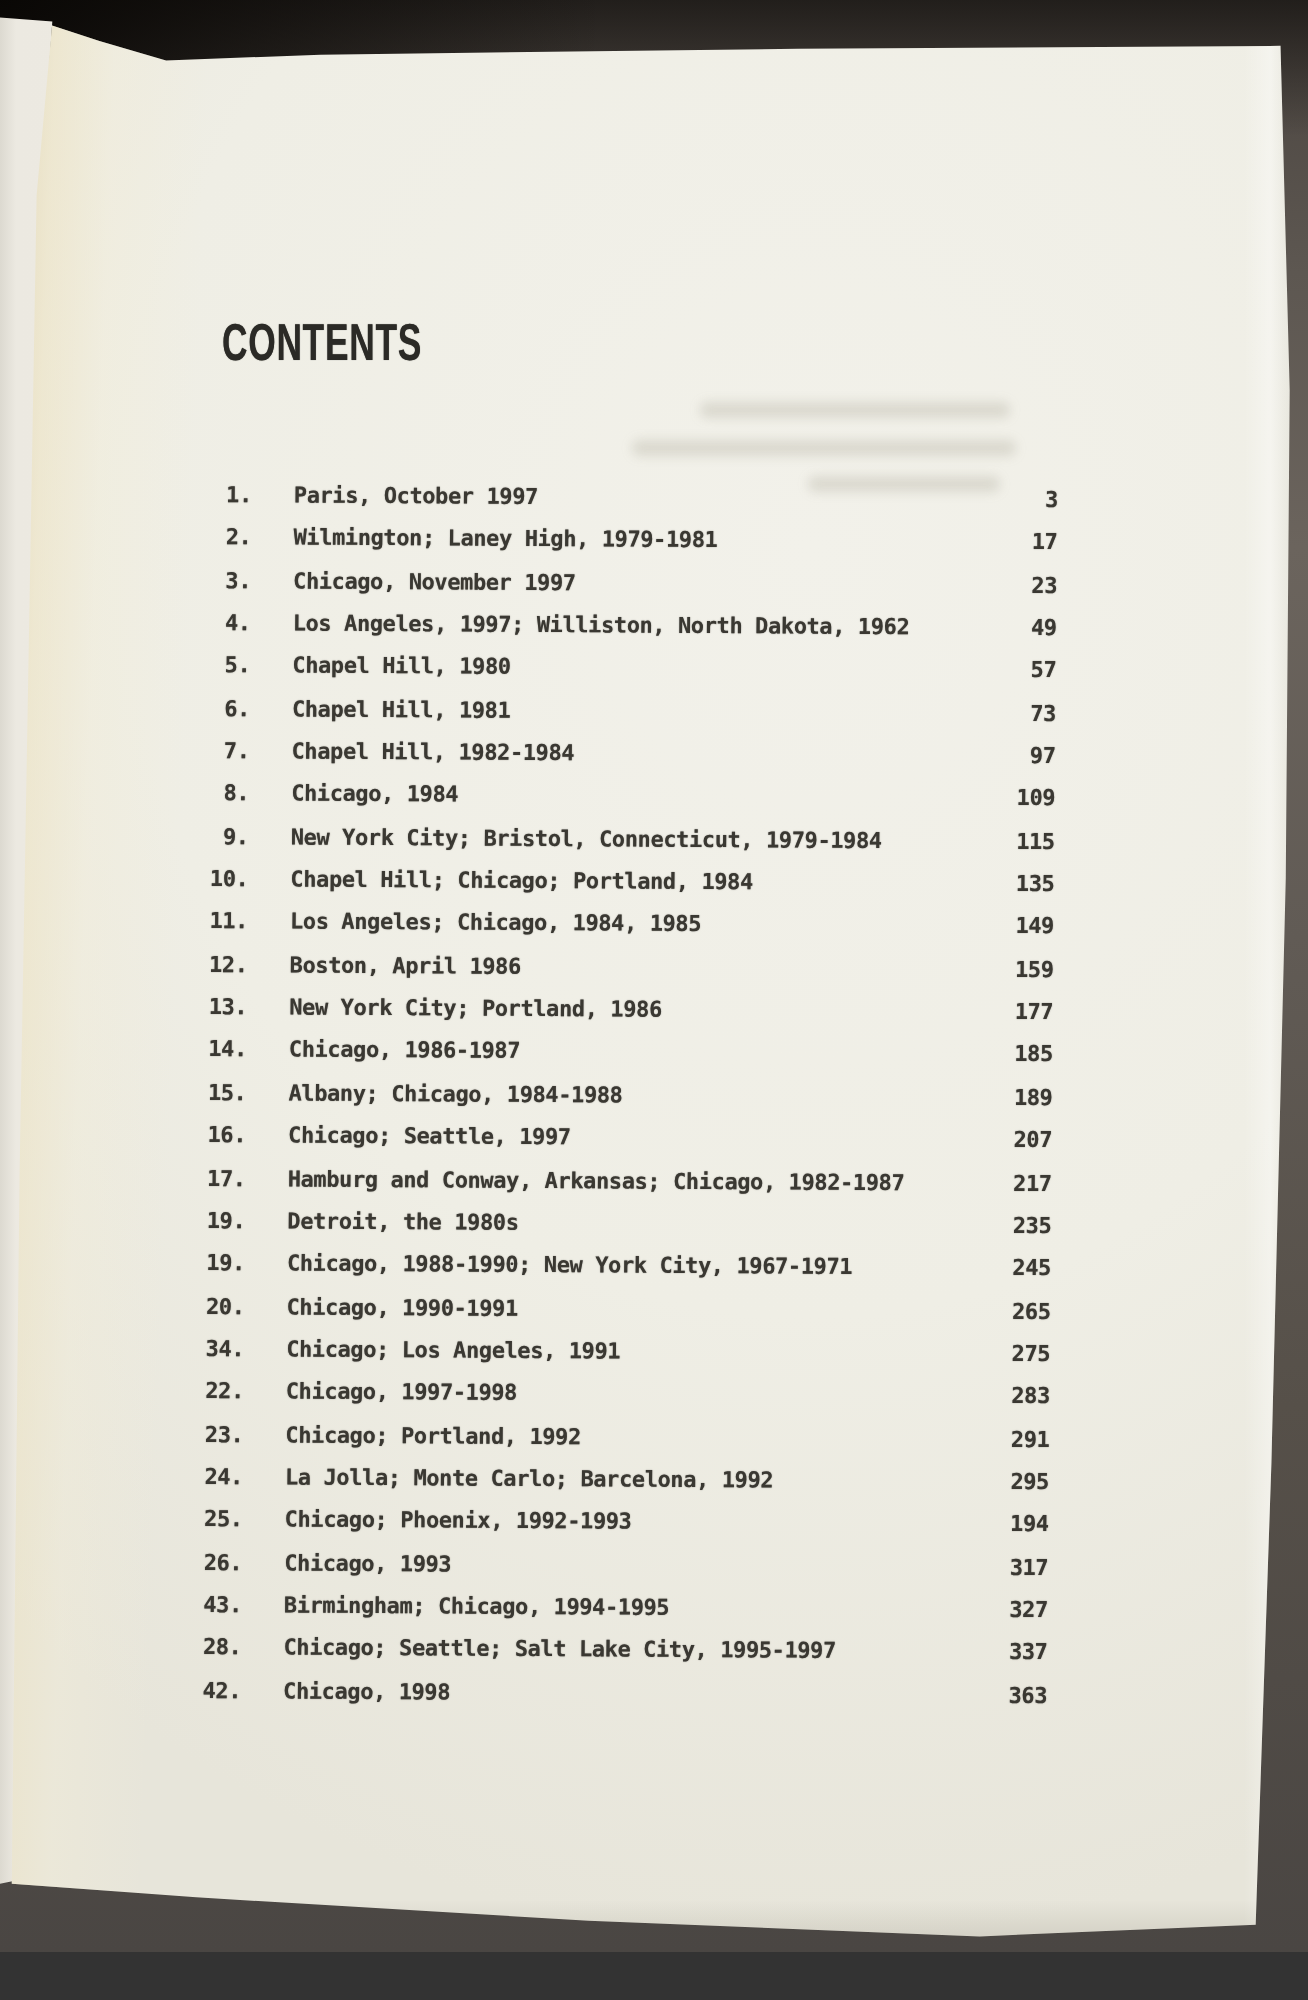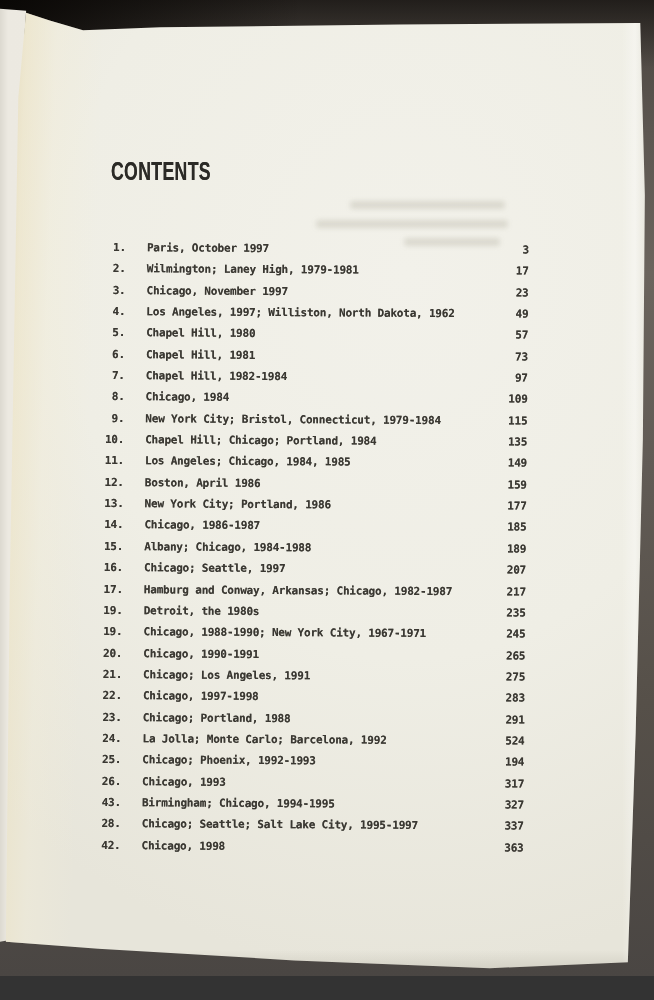--- a/index.html
+++ b/index.html
@@ -165,38 +165,38 @@
             <span class="num">19.</span>
             <span class="ttl">Chicago, 1988-1990; New York City, 1967-1971</span>
             <span class="pg">245</span>
           </div>
           <div class="toc-row">
             <span class="num">20.</span>
             <span class="ttl">Chicago, 1990-1991</span>
             <span class="pg">265</span>
           </div>
           <div class="toc-row">
-            <span class="num">21.</span>
+            <span class="num">34.</span>
             <span class="ttl">Chicago; Los Angeles, 1991</span>
             <span class="pg">275</span>
           </div>
           <div class="toc-row">
             <span class="num">22.</span>
             <span class="ttl">Chicago, 1997-1998</span>
             <span class="pg">283</span>
           </div>
           <div class="toc-row">
             <span class="num">23.</span>
-            <span class="ttl">Chicago; Portland, 1988</span>
+            <span class="ttl">Chicago; Portland, 1992</span>
             <span class="pg">291</span>
           </div>
           <div class="toc-row">
             <span class="num">24.</span>
             <span class="ttl">La Jolla; Monte Carlo; Barcelona, 1992</span>
-            <span class="pg">524</span>
+            <span class="pg">295</span>
           </div>
           <div class="toc-row">
             <span class="num">25.</span>
             <span class="ttl">Chicago; Phoenix, 1992-1993</span>
             <span class="pg">194</span>
           </div>
           <div class="toc-row">
             <span class="num">26.</span>
             <span class="ttl">Chicago, 1993</span>
             <span class="pg">317</span>

